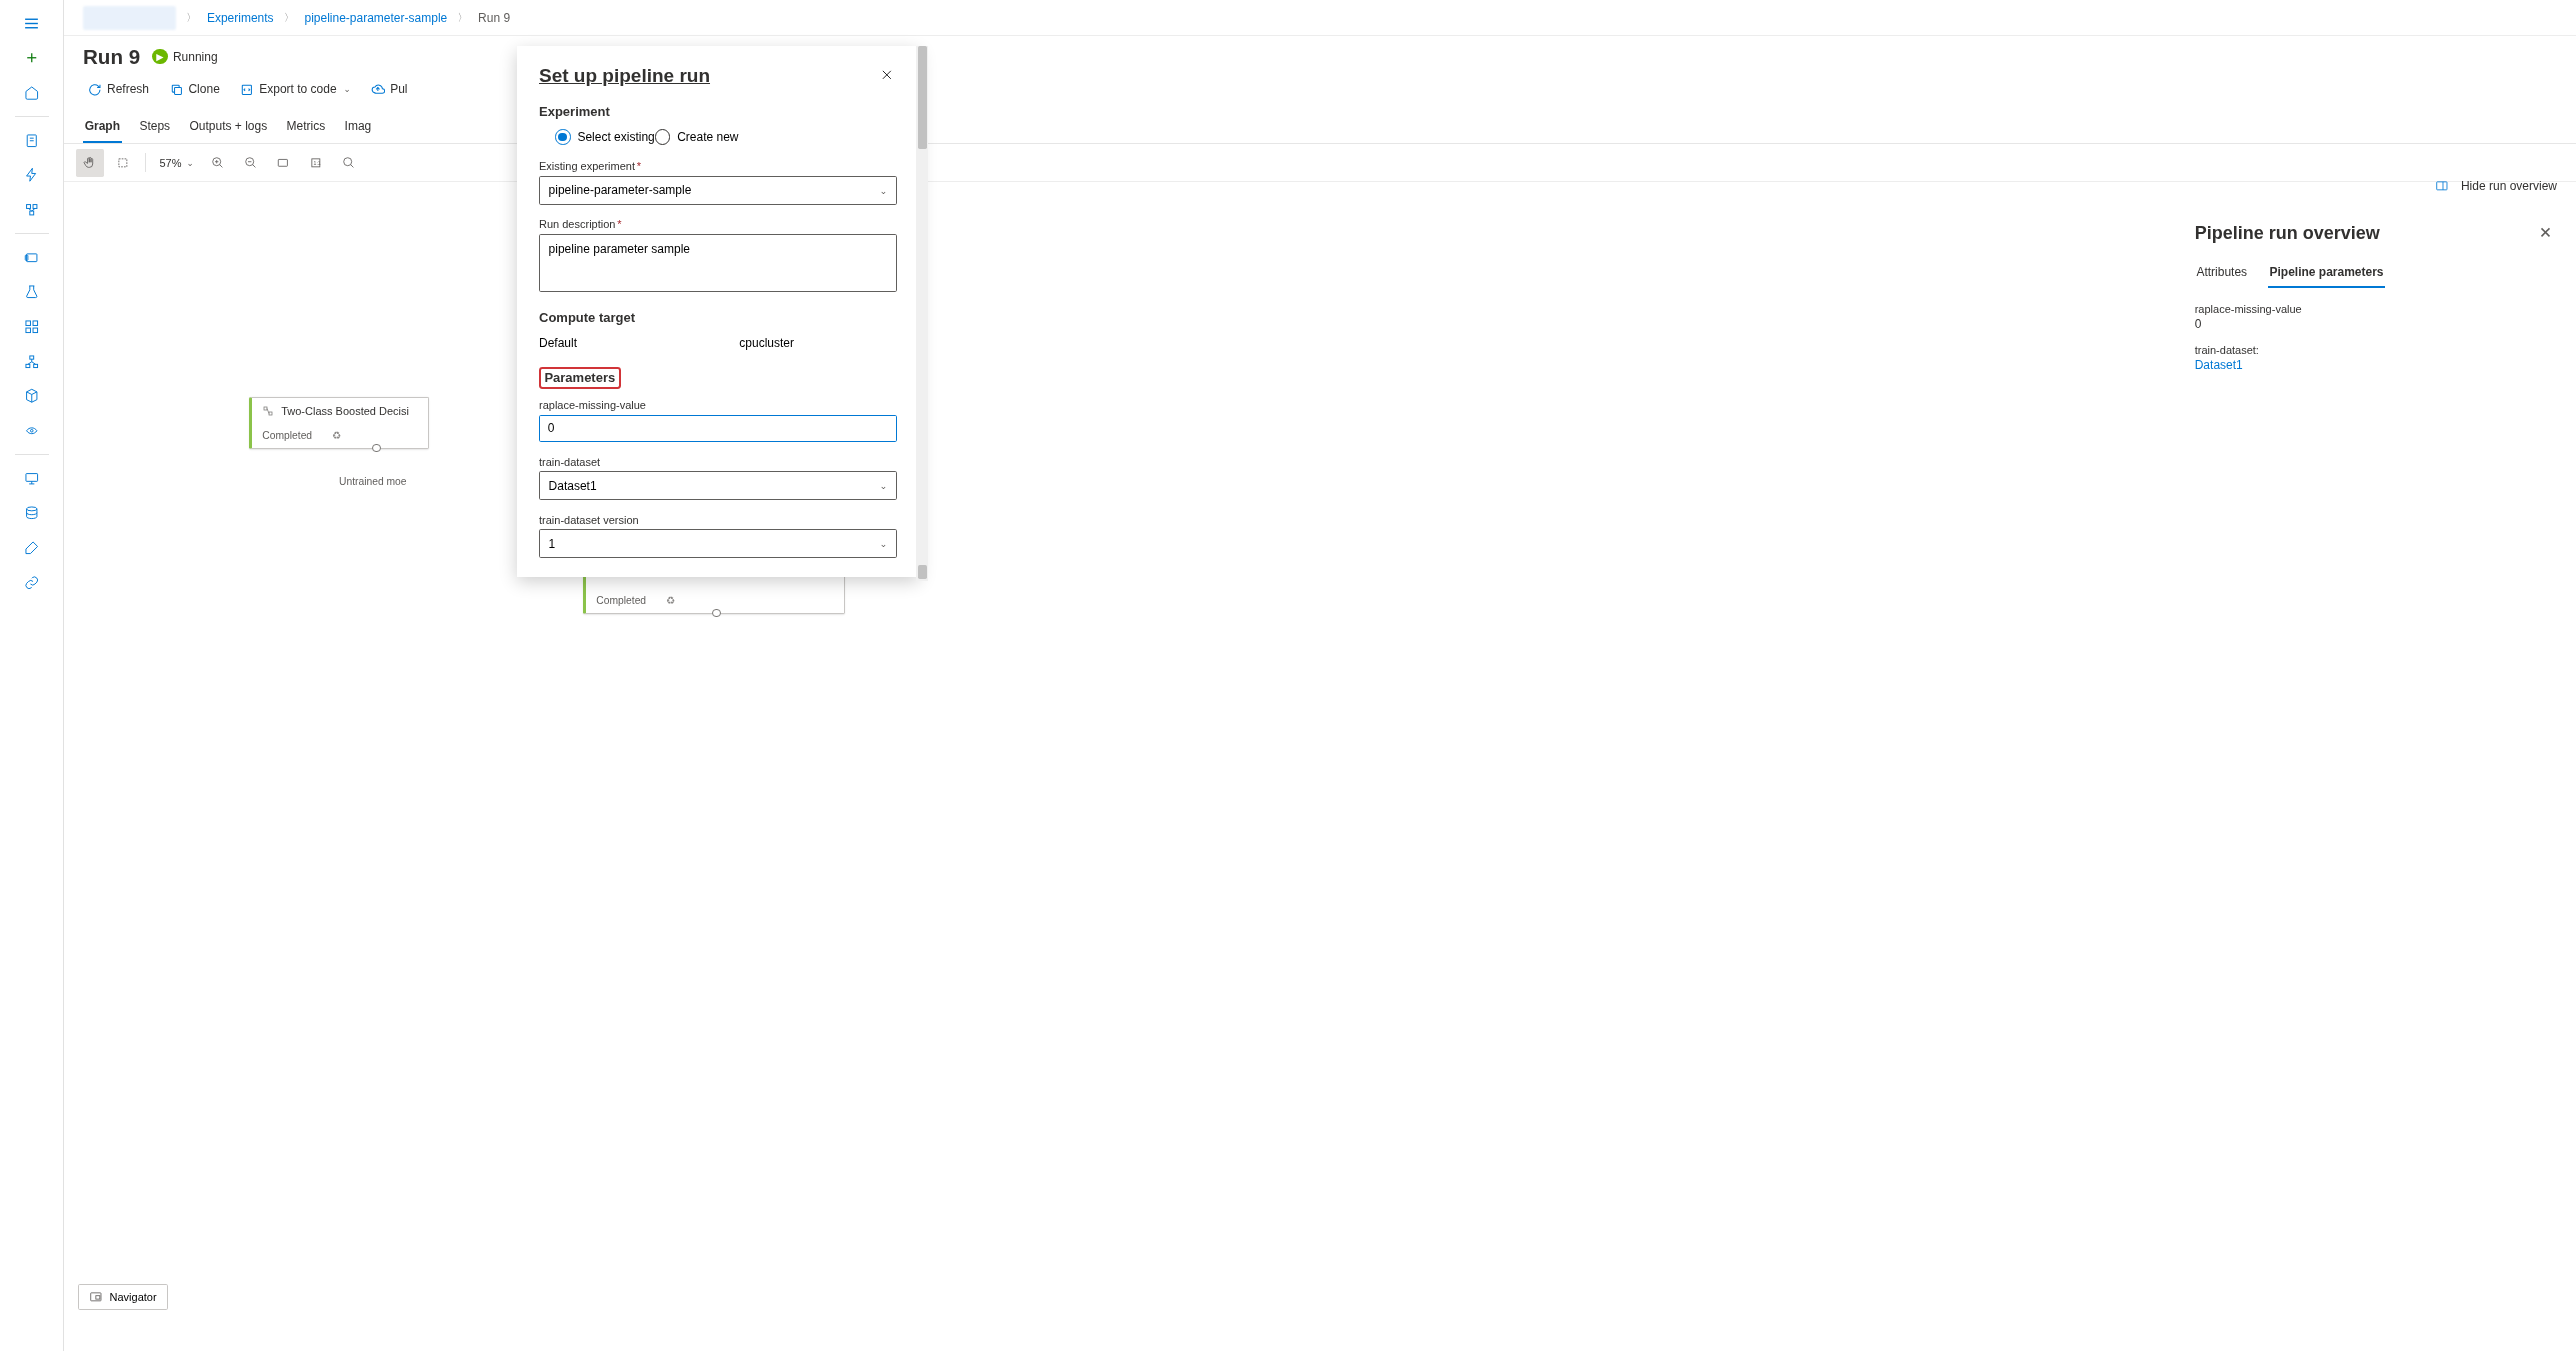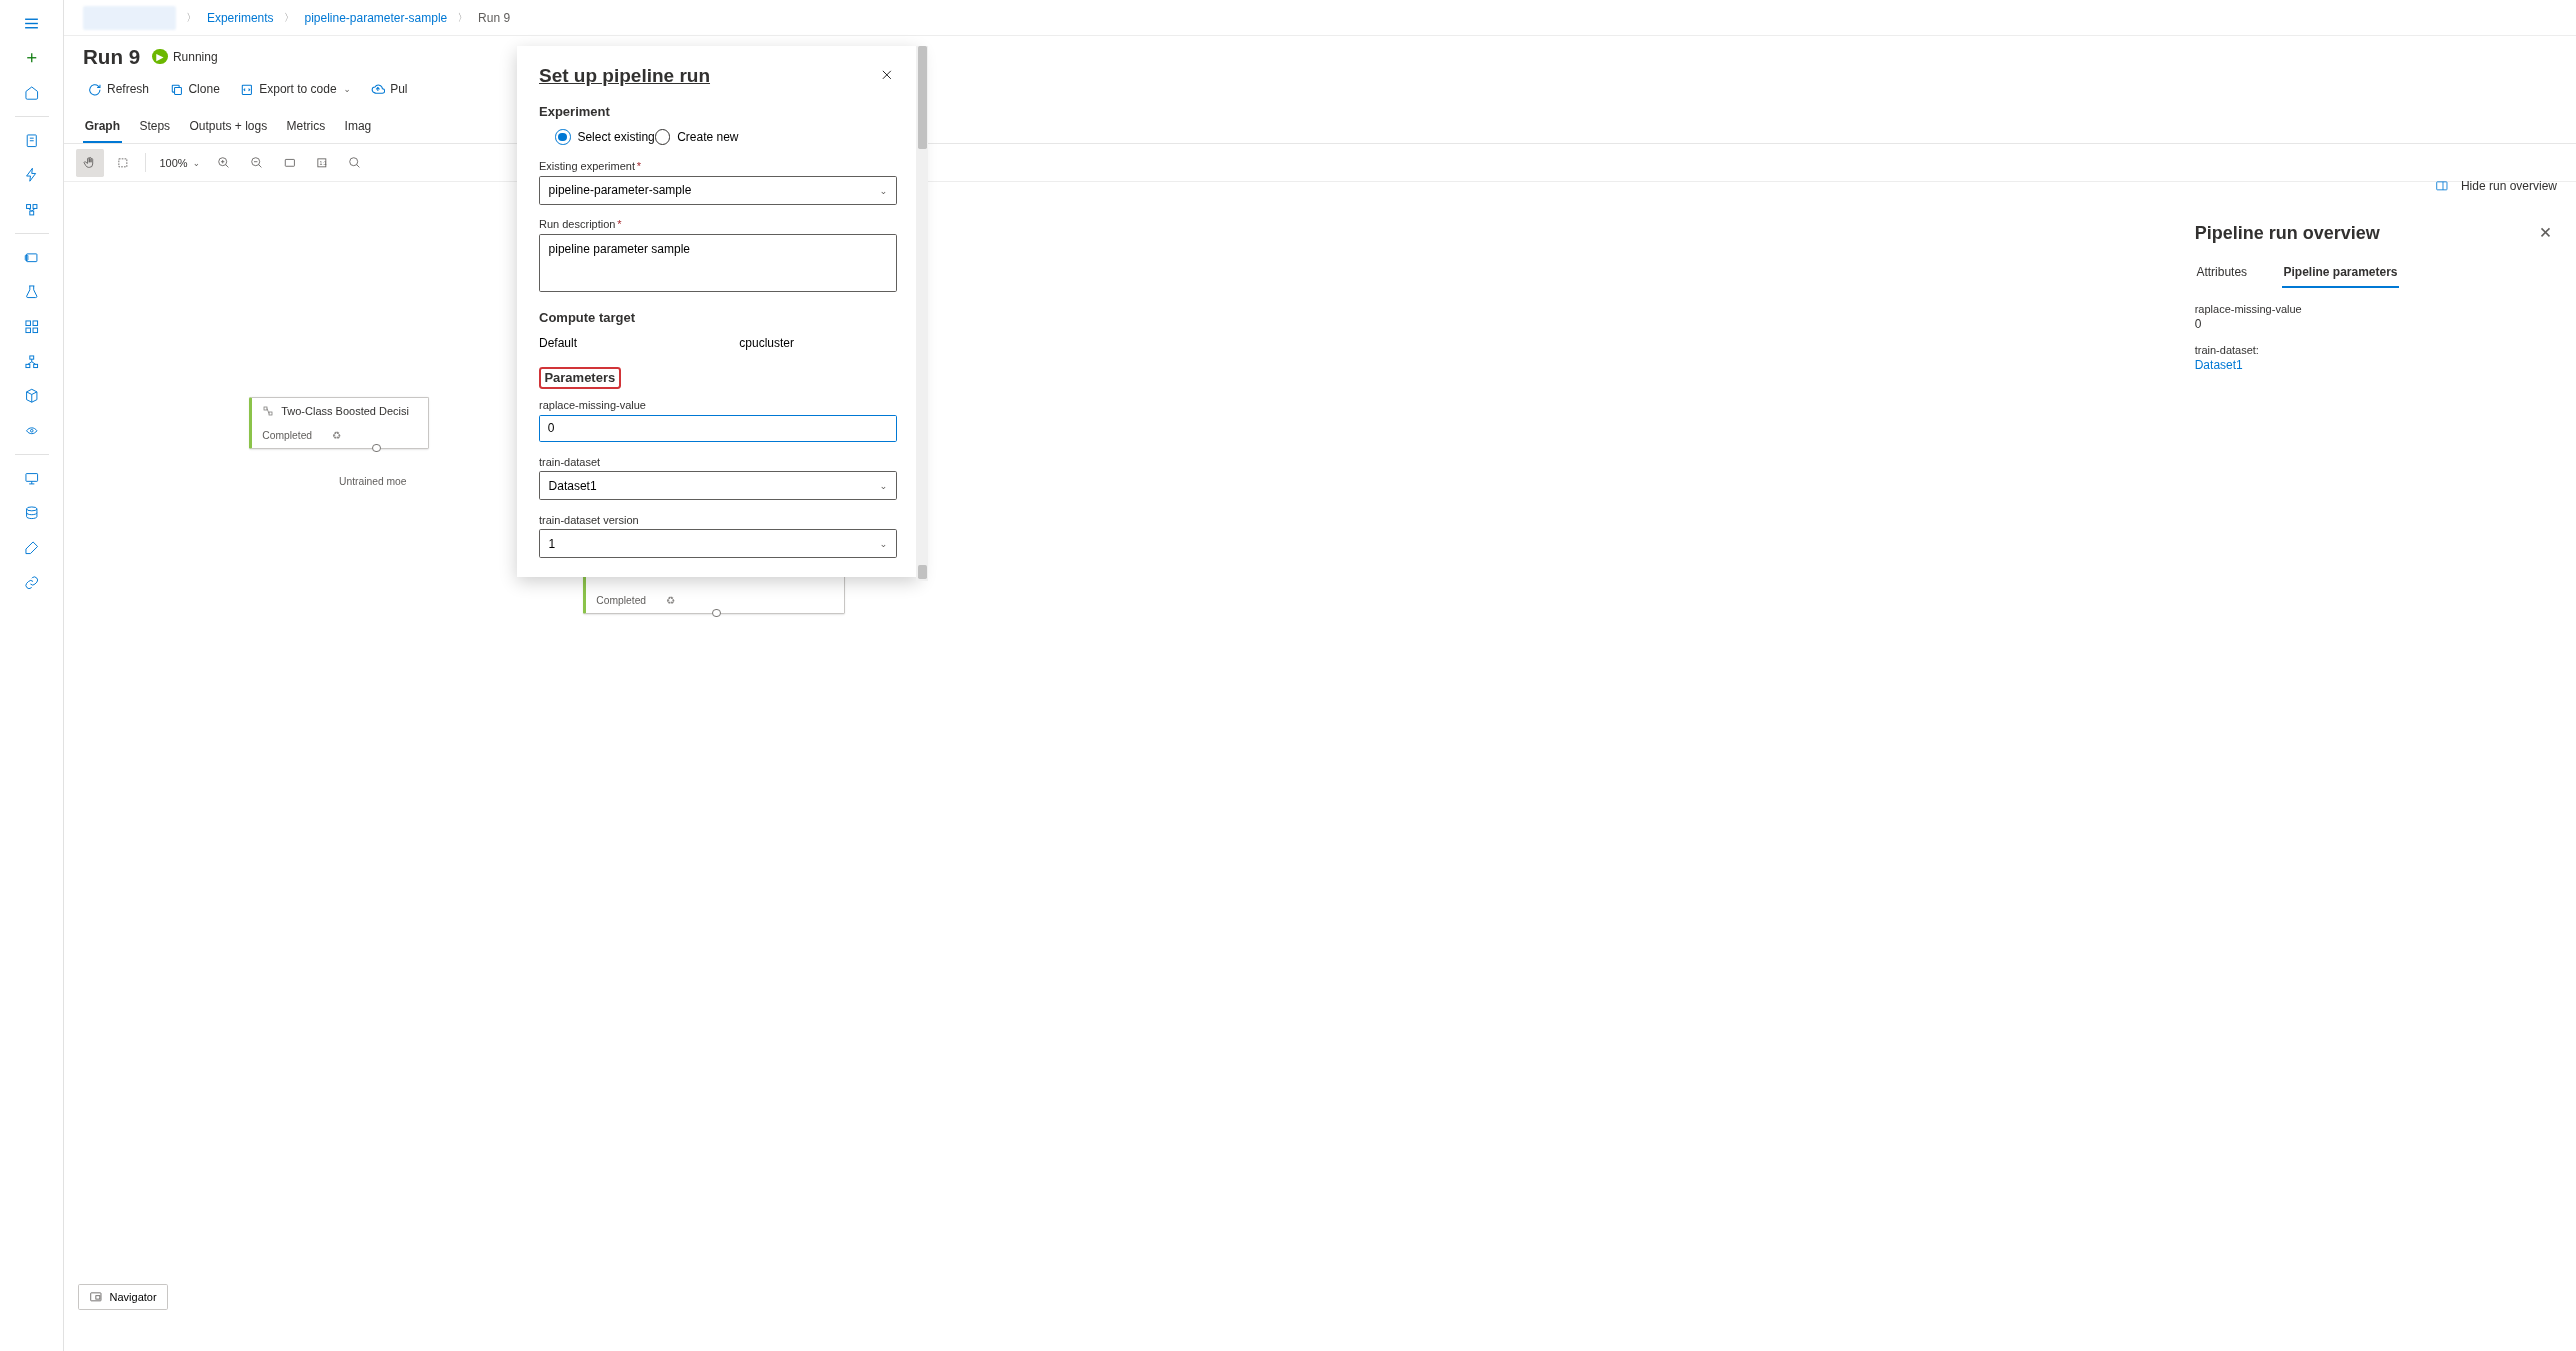--- a/index.html
+++ b/index.html
@@ -63,21 +63,21 @@
     
     
     .navigator { position: absolute; left: 13.7px; bottom: 41px; background: #fff; border: 0.9px solid #c8c6c4; border-radius: 1.7px; padding: 5.2px 10.3px; display: flex; align-items: center; gap: 6.9px; font-size: 11px; cursor: pointer; }
     .navigator svg { width: 13.7px; height: 13.7px; color: #605e5c; }
     
     
     .right-panel { position: absolute; top: 204px; right: 13.7px; bottom: 0; width: 371px; background: #fff; z-index: 5; }
     .rp-header { display: flex; justify-content: space-between; align-items: center; padding: 17px 6.9px 12px 3.4px; }
     .rp-header h2 { font-size: 18px; font-weight: 600; color: #323130; }
     .rp-close { cursor: pointer; font-size: 15.5px; color: #605e5c; padding: 3.4px; }
-    .rp-tabs { display: flex; gap: 33px; padding: 0 3.4px; border-bottom: 0; align-items: flex-end; }
+    .rp-tabs { display: flex; gap: 19px; padding: 0 3.4px; border-bottom: 0; align-items: flex-end; }
     .rp-tab { padding: 6.9px 1.7px; font-size: 12px; color: #323130; border-bottom: 2.6px solid transparent; cursor: pointer; }
     .rp-tab.active { border-bottom-color: #0078d4; font-weight: 600; }
     .rp-body { padding: 15.5px 3.4px; font-size: 12px; }
     .rp-param { margin-bottom: 13.7px; }
     .rp-param-label { color: #323130; font-size: 11px; }
     .rp-param-val { color: #323130; margin-top: 1.7px; }
     .rp-param-val.link { color: #0078d4; cursor: pointer; }
     
     
     .modal { position: absolute; left: 453px; top: 46px; width: 402px; background: #fff; box-shadow: 0 5.2px 17px rgba(0,0,0,0.2); z-index: 100; padding: 19px 22px; max-height: 558px; overflow: visible; }
@@ -302,21 +302,21 @@
             <path d="M14 11V6a1.5 1.5 0 013 0v8a6 6 0 01-6 6h-1a6 6 0 01-5-3l-3-5a1.5 1.5 0 012.5-1.5L8 13"></path>
           </svg>
       </div>
       <div class="canvas-tool">
         <svg viewBox="0 0 24 24" fill="none" stroke="currentColor" stroke-width="1.5">
             <rect x="5" y="5" width="14" height="14" stroke-dasharray="3 2"></rect>
           </svg>
       </div>
       <div class="canvas-sep"></div>
       <div class="zoom-level">
-        <span>100%</span>
+        <span>57%</span>
         <span class="toolbar-chev">⌄</span>
       </div>
       <div class="canvas-tool">
         <svg viewBox="0 0 24 24" fill="none" stroke="currentColor" stroke-width="1.5">
             <circle cx="10" cy="10" r="7"></circle>
             <line x1="20" y1="20" x2="15" y2="15"></line>
             <line x1="10" y1="7" x2="10" y2="13"></line>
             <line x1="7" y1="10" x2="13" y2="10"></line>
           </svg>
       </div>

